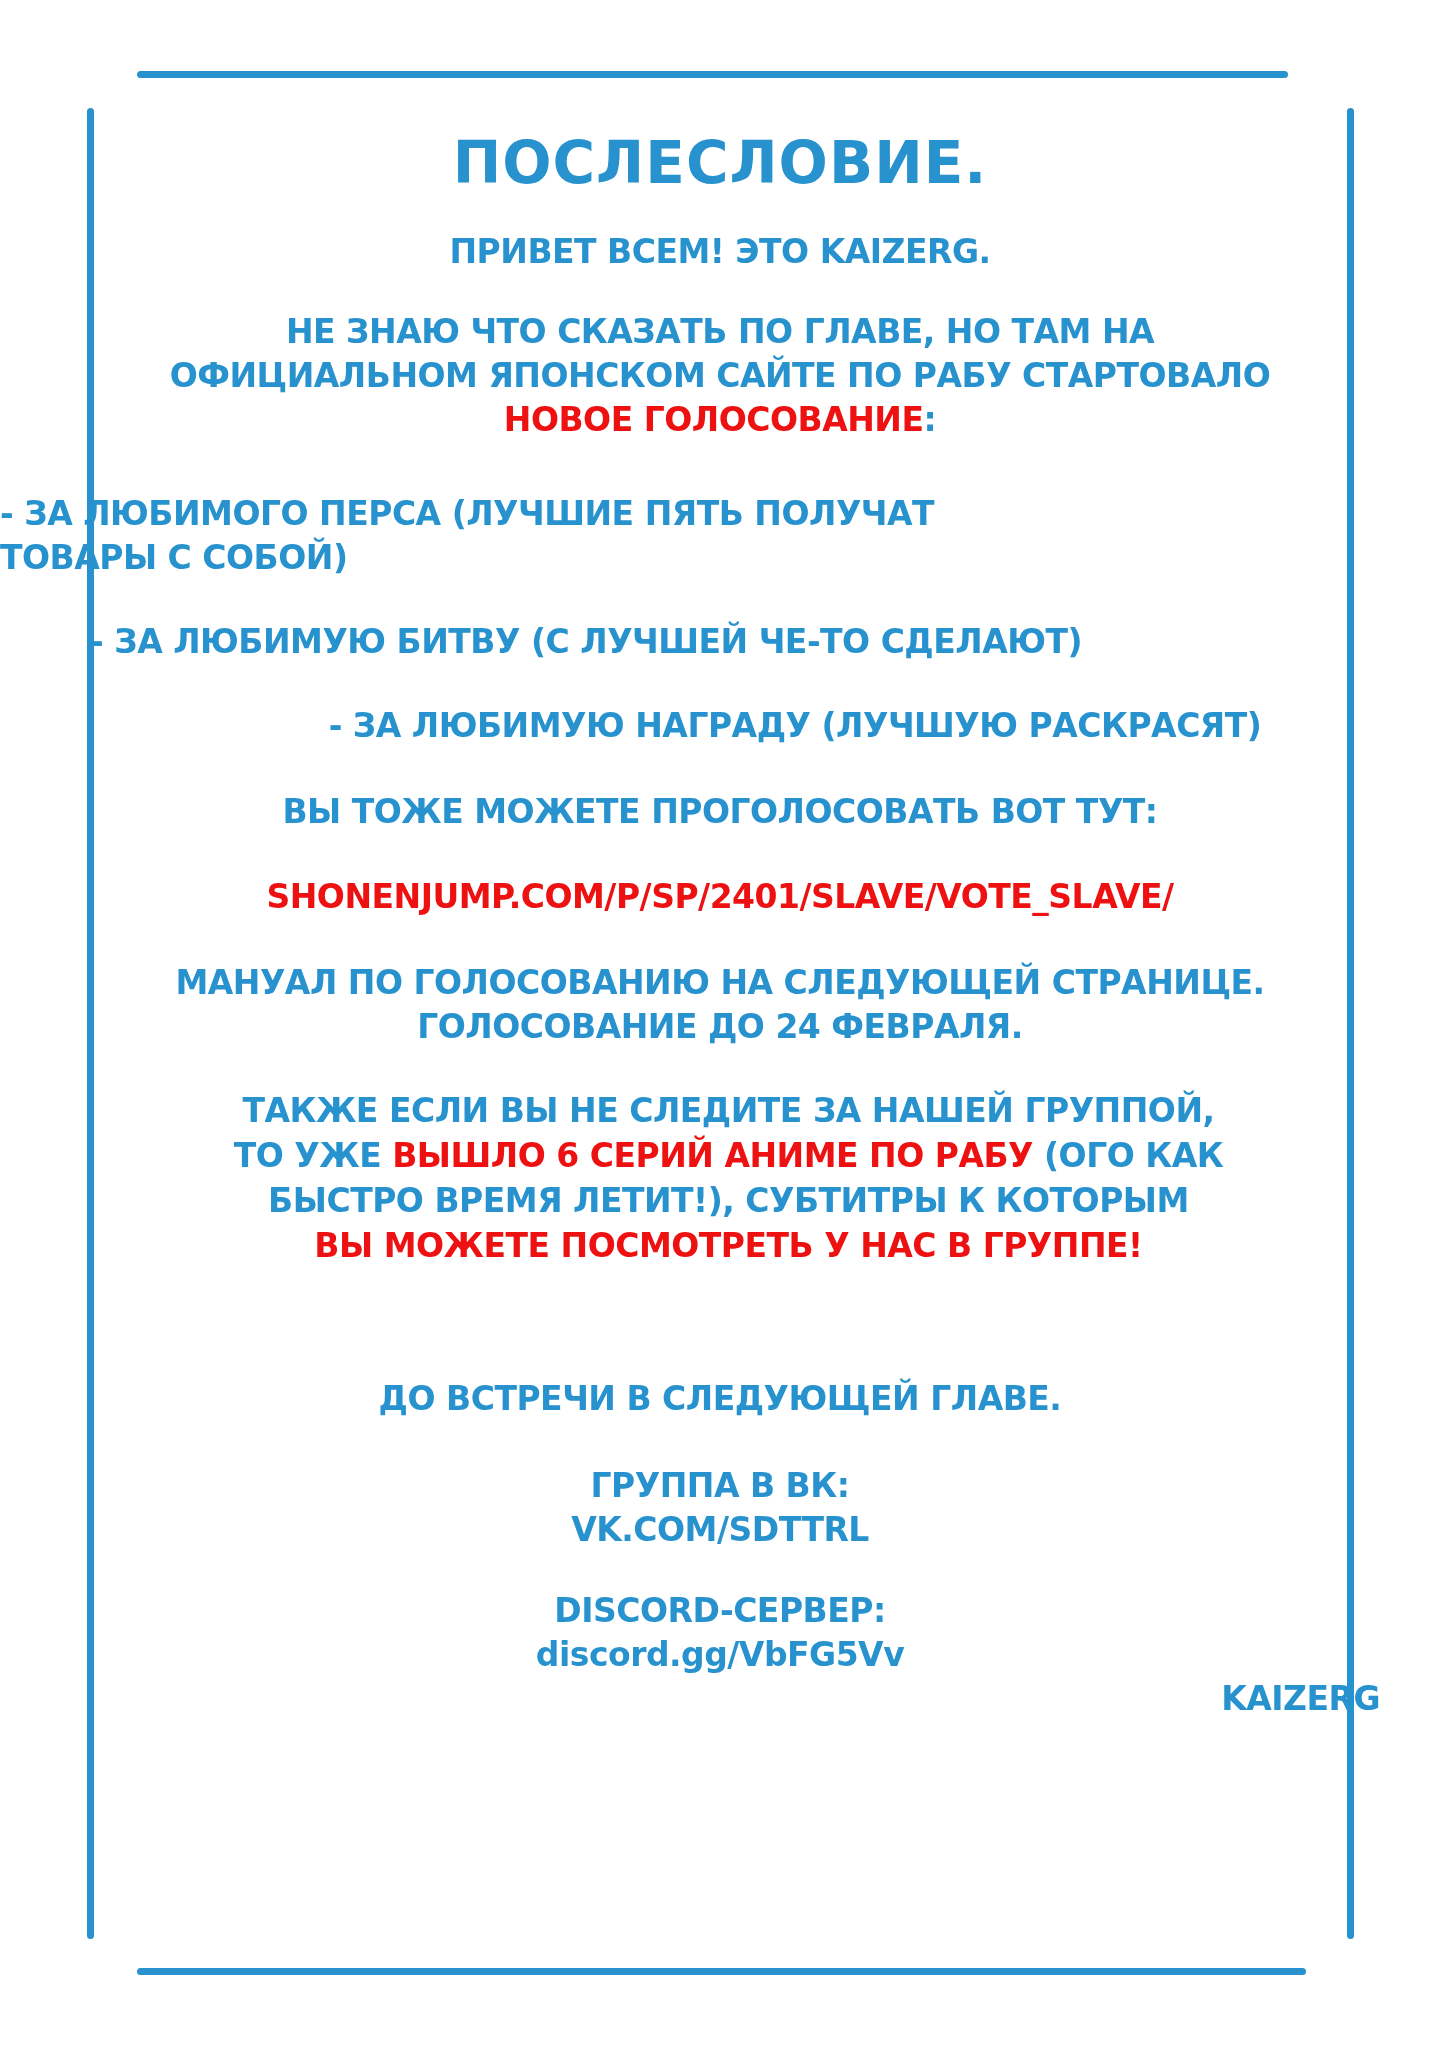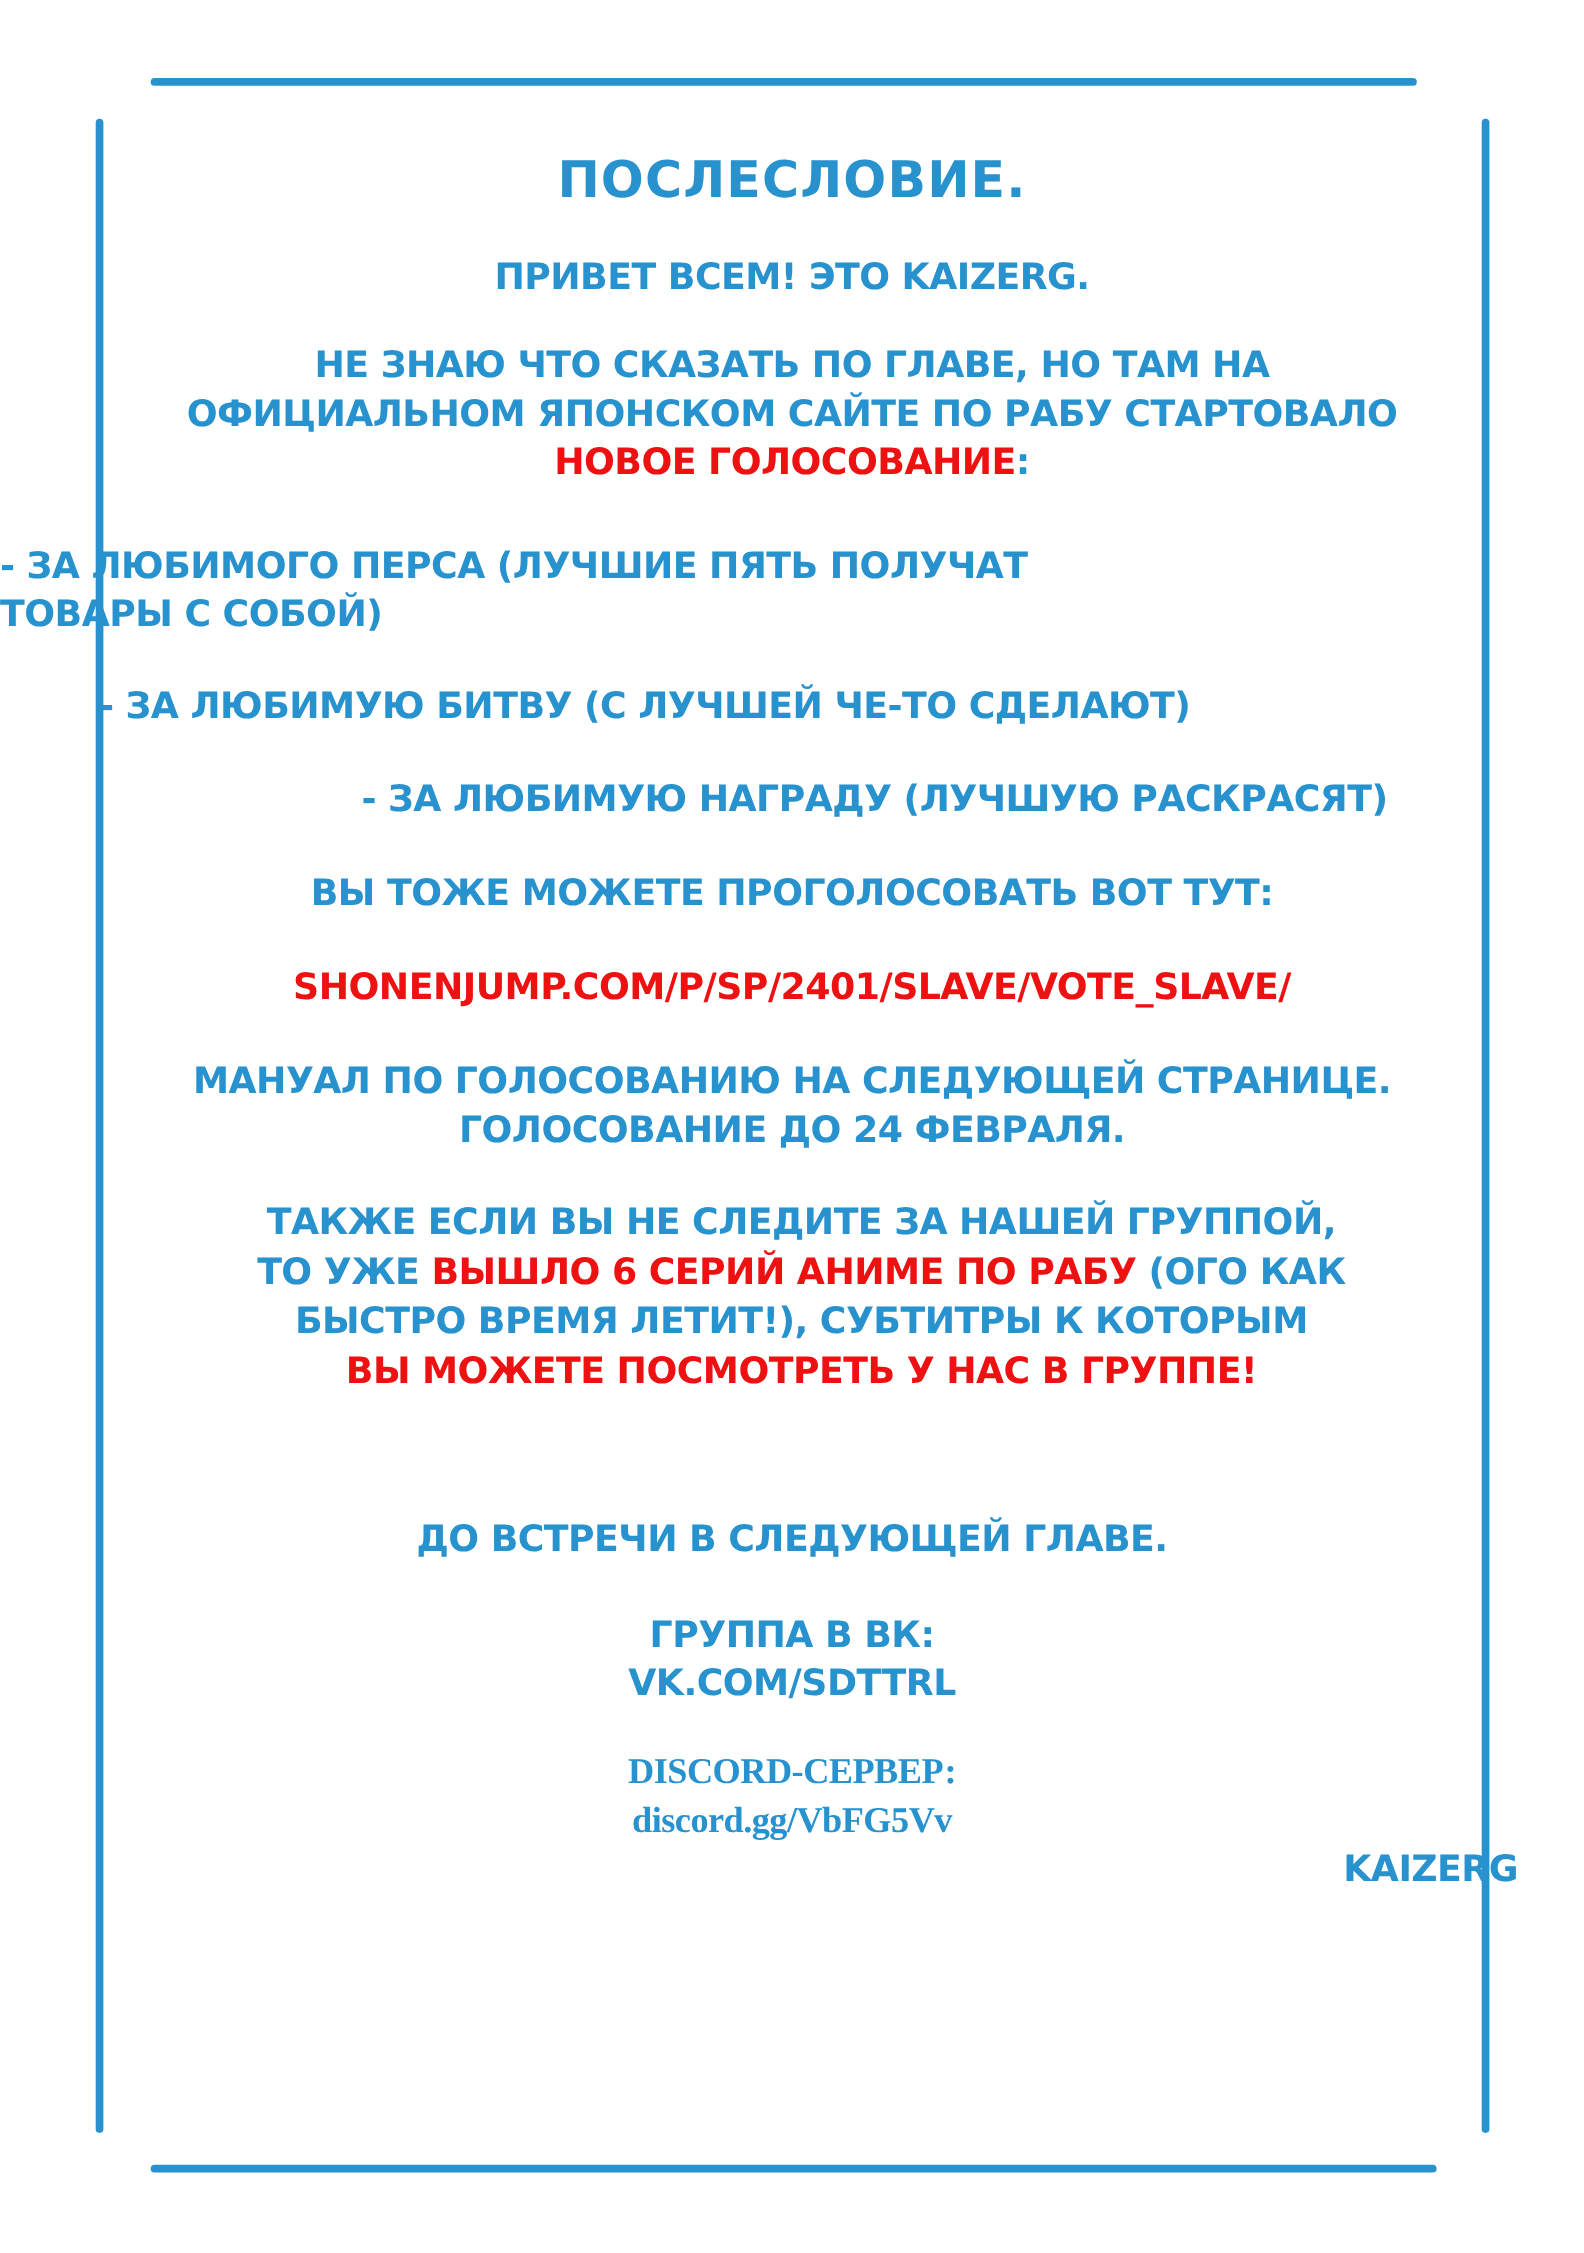--- a/index.html
+++ b/index.html
@@ -24,33 +24,33 @@
     position:absolute; left:0; top:0; width:1440px;
     padding-top:131px; box-sizing:border-box;
     text-align:center;
     color: var(--blue);
   }
   .section { font-size:33px; line-height:44px; letter-spacing:-0.5px; }
   .line { white-space:nowrap; }
   .c-blue { color: var(--blue); }
   .c-red  { color: var(--red); }
 
-  .sec-title   { font-size:46px; line-height:64px; letter-spacing:1px; margin-top:0; }
+  .sec-title   { font-size:58px; line-height:64px; letter-spacing:1px; margin-top:0; }
   .sec-greeting    { margin-top:35px; }
   .sec-intro       { margin-top:36px; }
   .sec-bullet1     { margin-top:50px; text-align:left; }
   .sec-bullet2     { margin-top:40px; text-align:left; padding-left:90px; }
   .sec-bullet3     { margin-top:40px; text-align:center; padding-left:150px; }
   .sec-vote-prompt { margin-top:42px; }
   .sec-vote-url    { margin-top:41px; }
   .sec-manual      { margin-top:42px; }
   .sec-anime       { margin-top:39px; line-height:45px;padding-left:17px; }
   .sec-farewell    { margin-top:109px; }
   .sec-vk          { margin-top:43px; }
-  .sec-discord     { margin-top:37px;font-family:Liberation Serif, serif; }
+  .sec-discord     { margin-top:37px; }
   .sec-signature   { margin-top:0; text-align:right; padding-right:60px; }
 </style>
 </head>
 <body>
 
 <div class="page">
   <div class="hline line-top"></div>
   <div class="vline line-left"></div>
   <div class="vline line-right"></div>
   <div class="hline line-bottom"></div>

